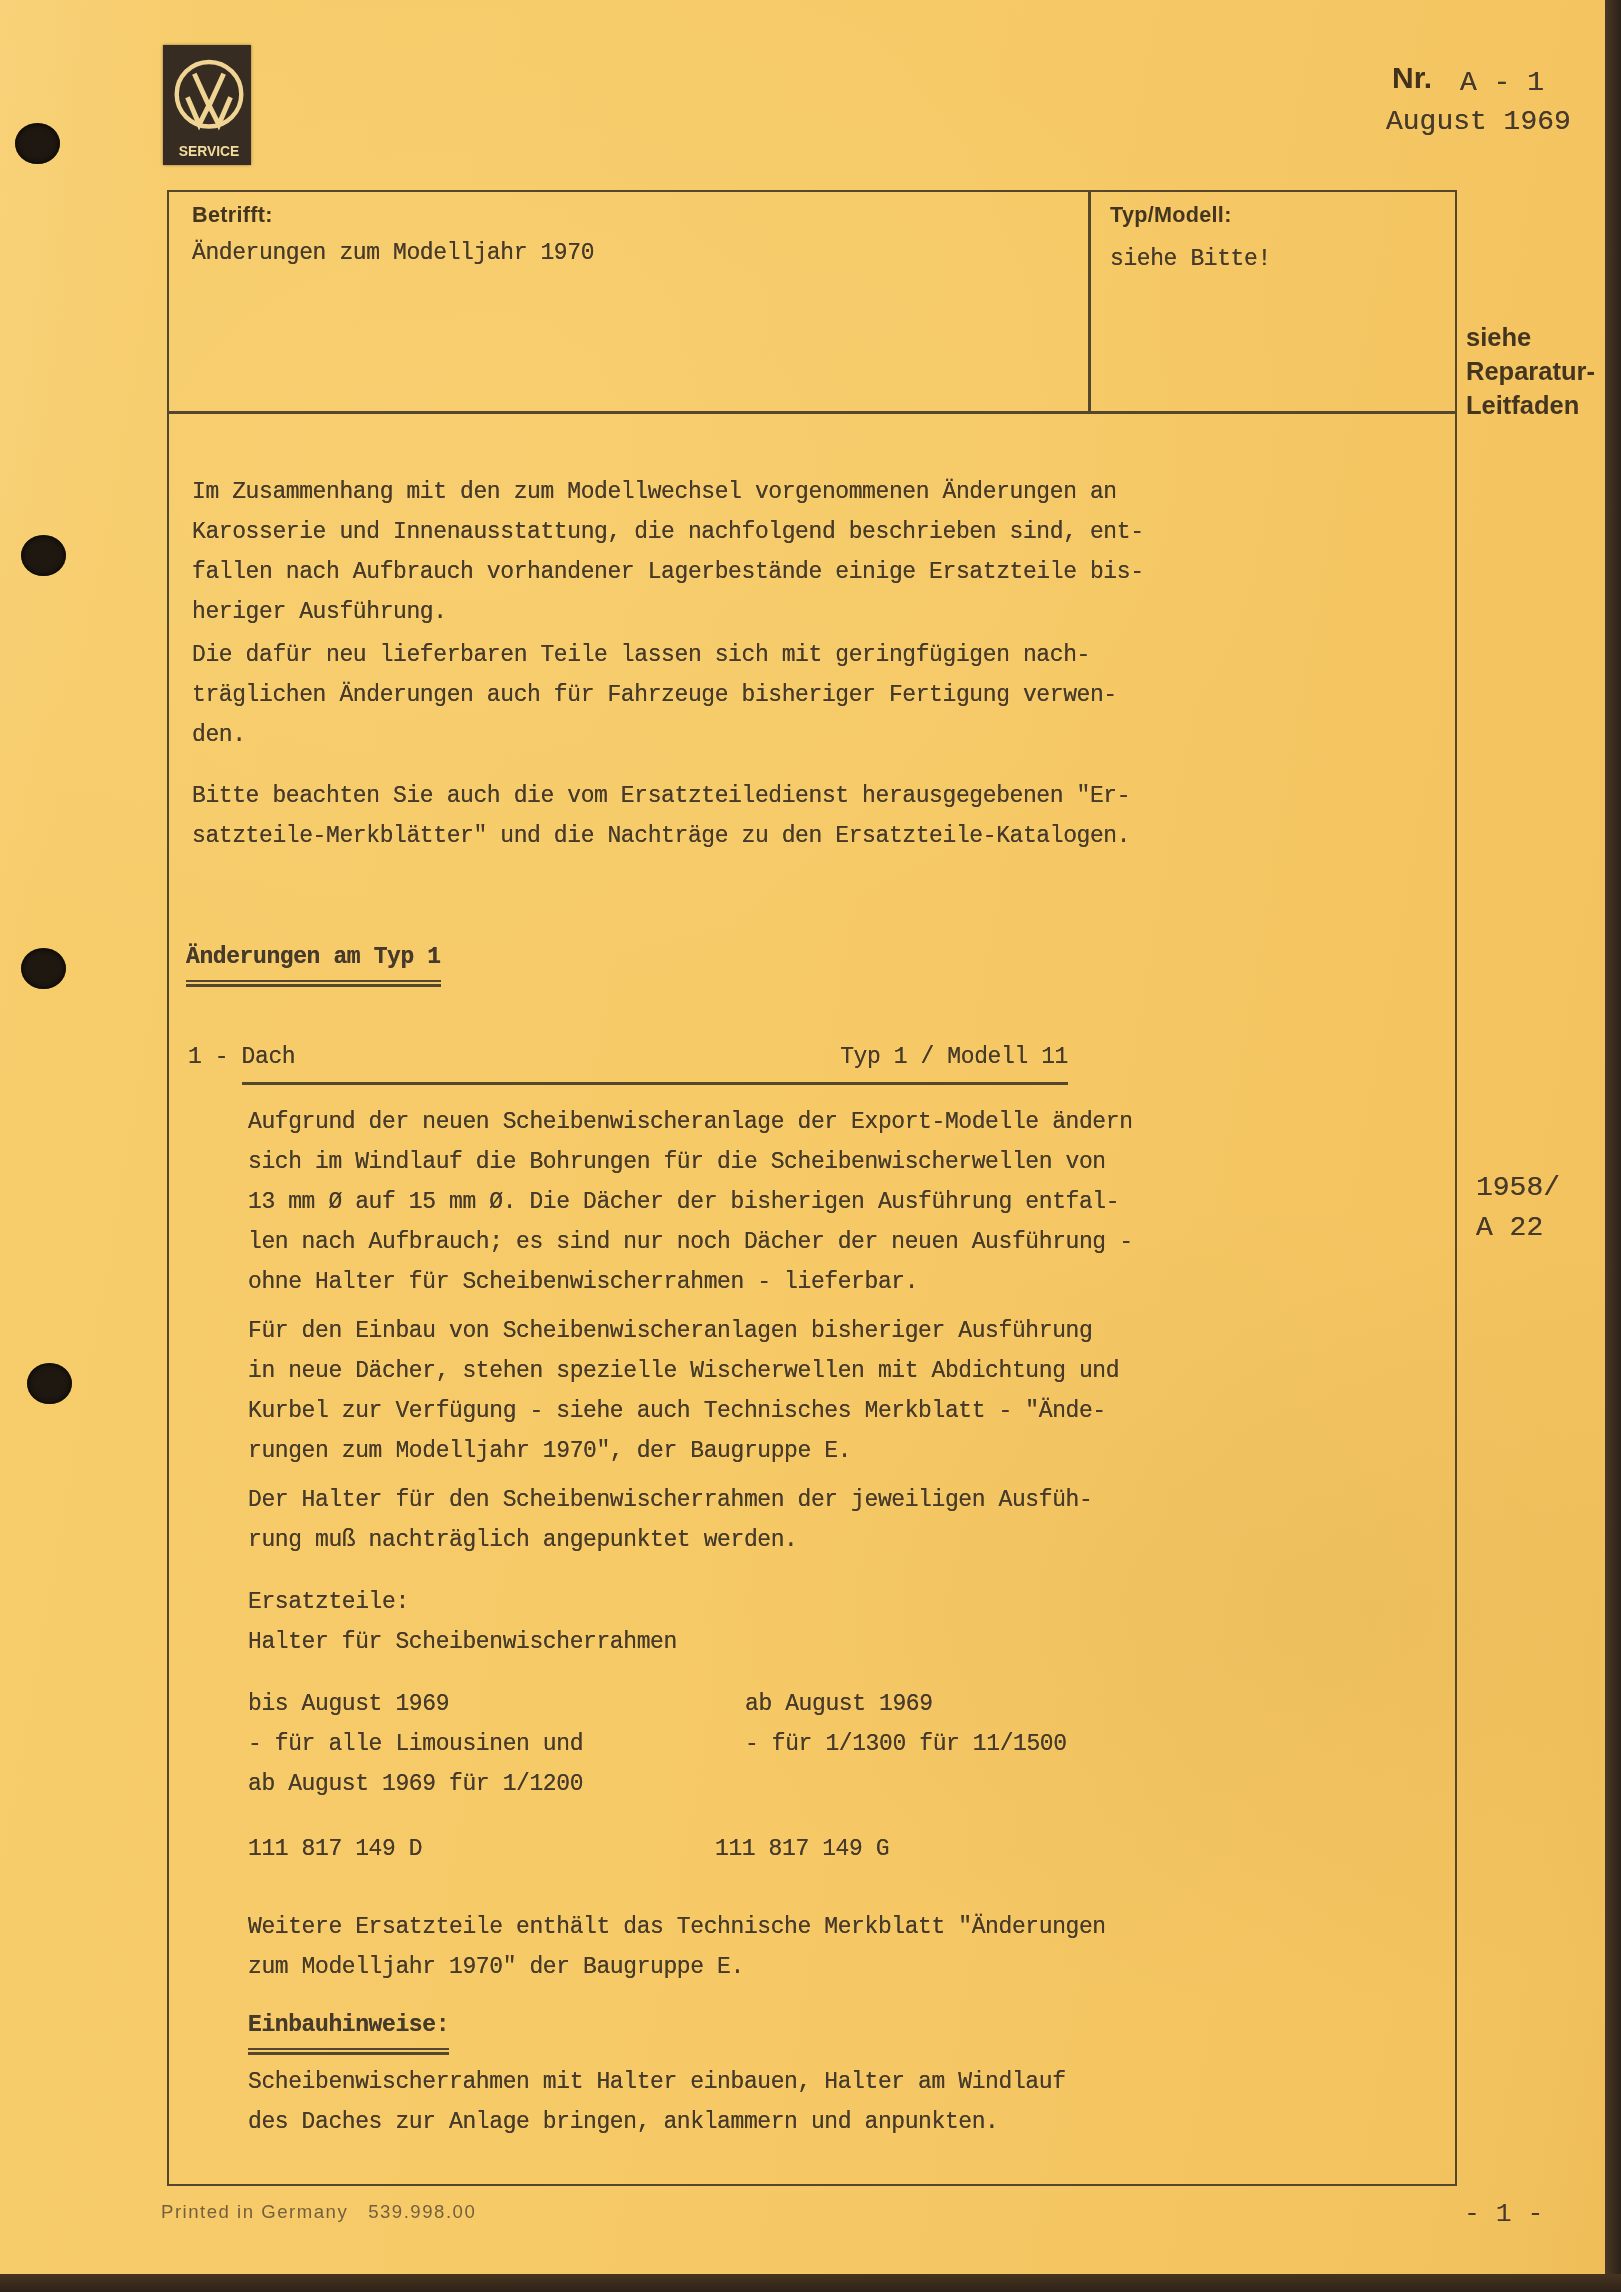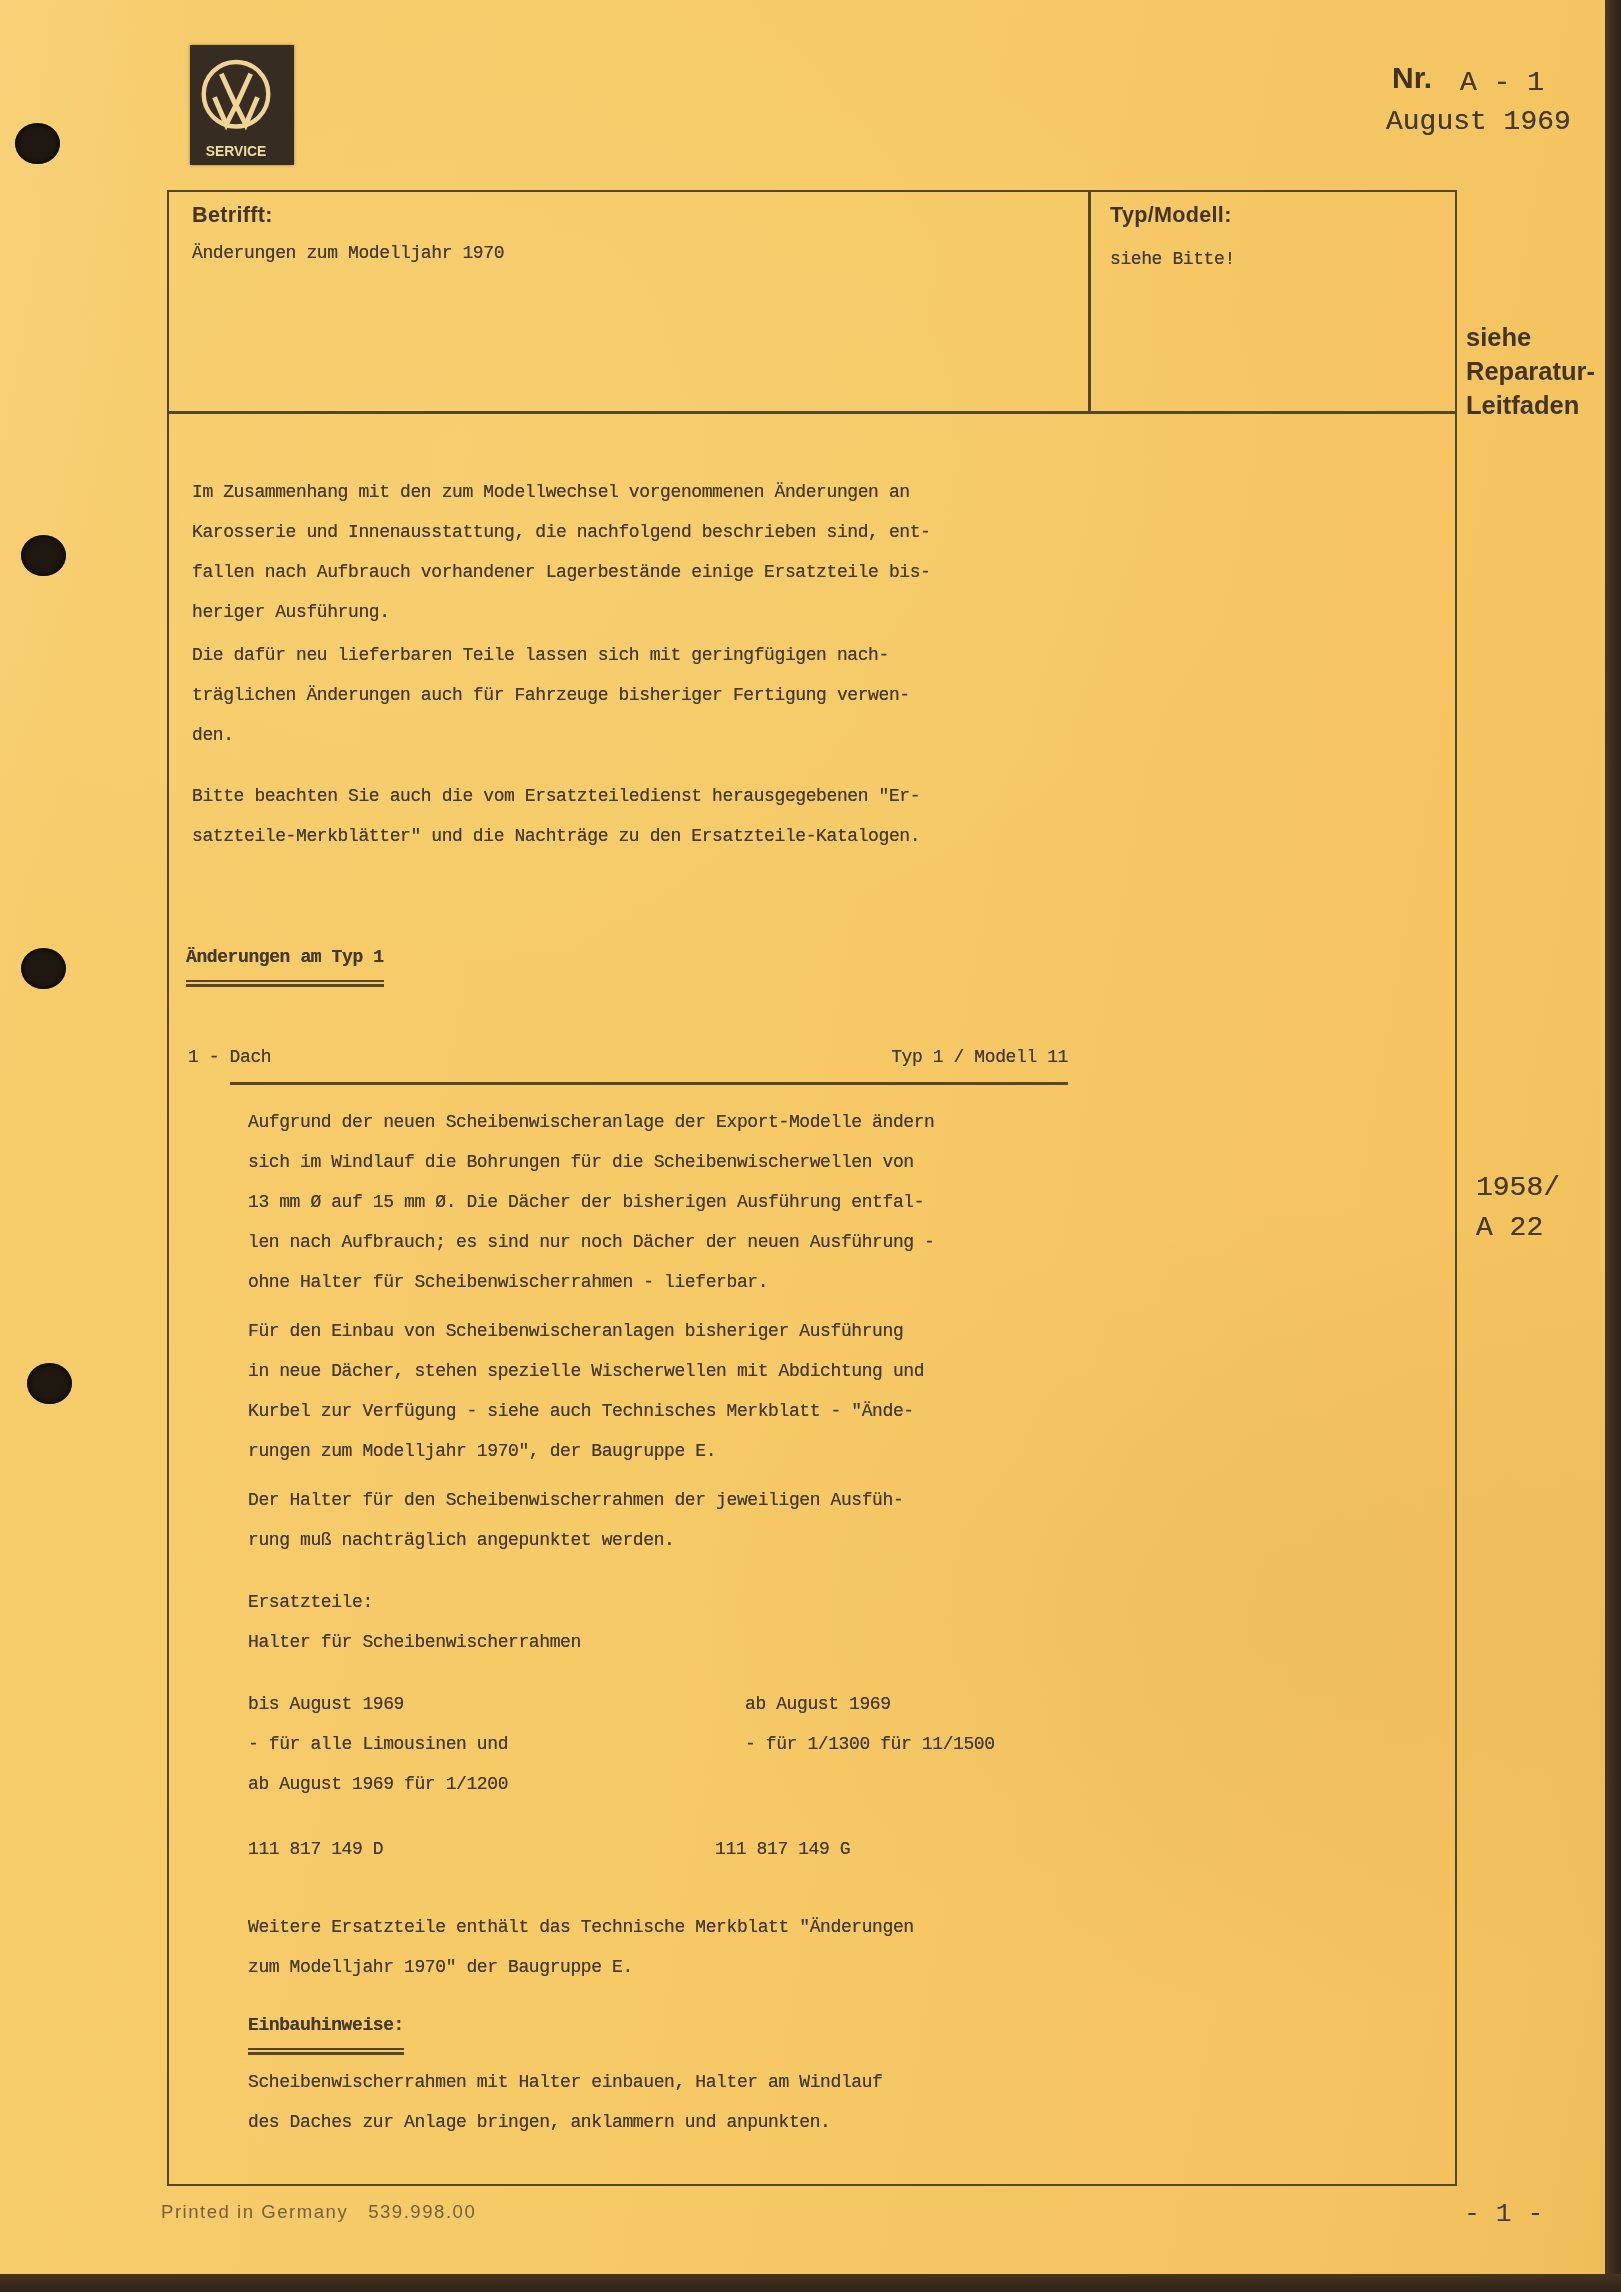--- a/index.html
+++ b/index.html
@@ -20,21 +20,21 @@
     overflow:hidden;
     background:
       radial-gradient(1176px 784px at 30% 20%, rgba(255,235,170,0.10), rgba(0,0,0,0) 70%),
       radial-gradient(882px 588px at 80% 70%, rgba(120,80,20,0.05), rgba(0,0,0,0) 70%),
       linear-gradient(100deg,#f8d178 0%,#f7cc6b 10%,#f6c966 55%,#f2c25e 92%,#eebd58 100%);
     font-family:"Liberation Sans","DejaVu Sans",sans-serif;
     color:var(--ink);
   }
   .abs{position:absolute;}
   .mono{font-family:"Liberation Mono","DejaVu Sans Mono",monospace;color:var(--ink);}
-  .body-mono{font-size:18px;letter-spacing:-0.4px;line-height:40px;white-space:pre-line;text-shadow:0 0 0.6px rgba(70,58,42,0.8);}
+  .body-mono{font-size:23px;letter-spacing:-0.4px;line-height:40px;white-space:pre-line;text-shadow:0 0 0.6px rgba(70,58,42,0.8);}
   .hdr-mono{font-size:28px;letter-spacing:0px;line-height:40px;white-space:pre-line;text-shadow:0 0 0.6px rgba(70,58,42,0.8);}
   .label{font-weight:700;font-size:21.6px;color:var(--label);letter-spacing:0.3px;}
   .note{font-weight:700;font-size:25.5px;color:var(--label);line-height:34px;white-space:pre-line;}
   .hole{position:absolute;width:45px;height:41px;border-radius:50%;background:#1f1811;box-shadow:inset 0 0 5.9px #000;}
   .frame{border:2.9px solid var(--line);}
   .vline{width:2.9px;background:var(--line);}
   .hline{height:2.9px;background:var(--line);}
   .dbl{display:inline-block;padding-bottom:3px;border-bottom:2.9px solid var(--line);position:relative;font-weight:bold;}
   .dbl::after{content:"";position:absolute;left:0;right:0;bottom:-6.9px;height:2.9px;background:var(--line);}
   .rule-row{display:flex;align-items:baseline;}
@@ -49,21 +49,21 @@
 </head>
 <body>
 
 <div class="page">
 
   <div class="hole" style="left:14.7px;top:123px;"></div>
   <div class="hole" style="left:20.6px;top:535px;"></div>
   <div class="hole" style="left:20.6px;top:948px;"></div>
   <div class="hole" style="left:26.5px;top:1363px;"></div>
 
-  <div class="abs badge" style="left:163px;top:45px;width:104px;height:120px;margin-left:27px;">
+  <div class="abs badge" style="left:163px;top:45px;width:88px;height:120px;">
     <svg width="92" height="120" viewBox="0 0 94 122">
       <circle cx="47" cy="50" r="33" fill="none" stroke="#f0d494" stroke-width="4.5"></circle>
       <polyline points="32,29 47,62 62,29" fill="none" stroke="#f0d494" stroke-width="5"></polyline>
       <polyline points="25,53 37,81 47,61 57,81 69,53" fill="none" stroke="#f0d494" stroke-width="5"></polyline>
       <text x="47" y="113" text-anchor="middle" textLength="62" lengthAdjust="spacingAndGlyphs" style="font-family:'Liberation Sans','DejaVu Sans',sans-serif;font-weight:700;font-size:15px;fill:#f2dd9e;">SERVICE</text>
     </svg>
   </div>
 
   <div class="abs nr" style="left:1392px;top:61px;">Nr.</div>
   <div class="abs mono hdr-mono" style="left:1460px;top:63px;">A - 1</div>

